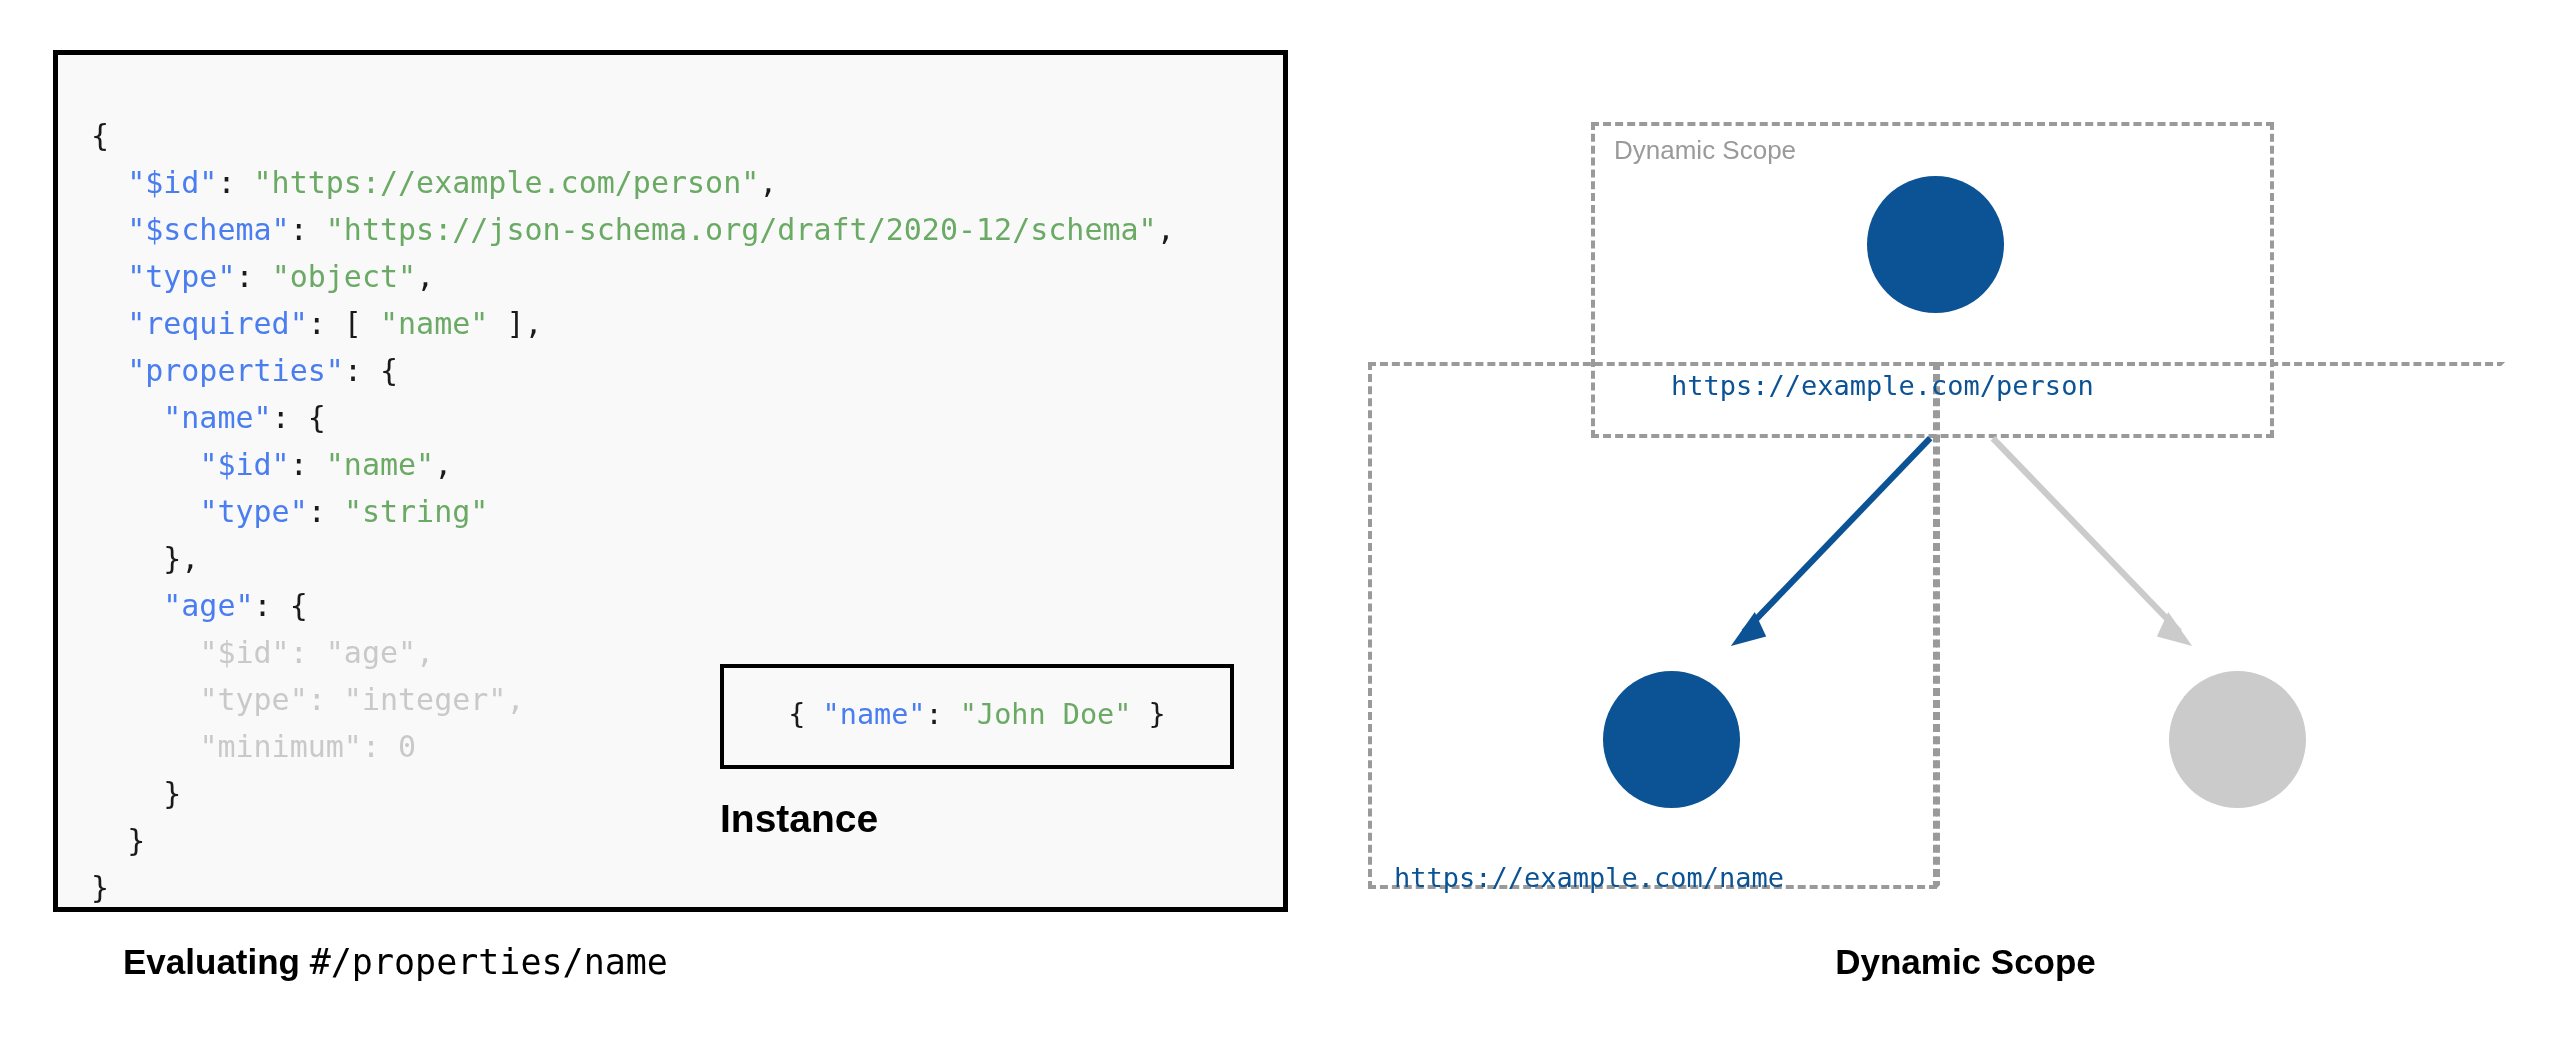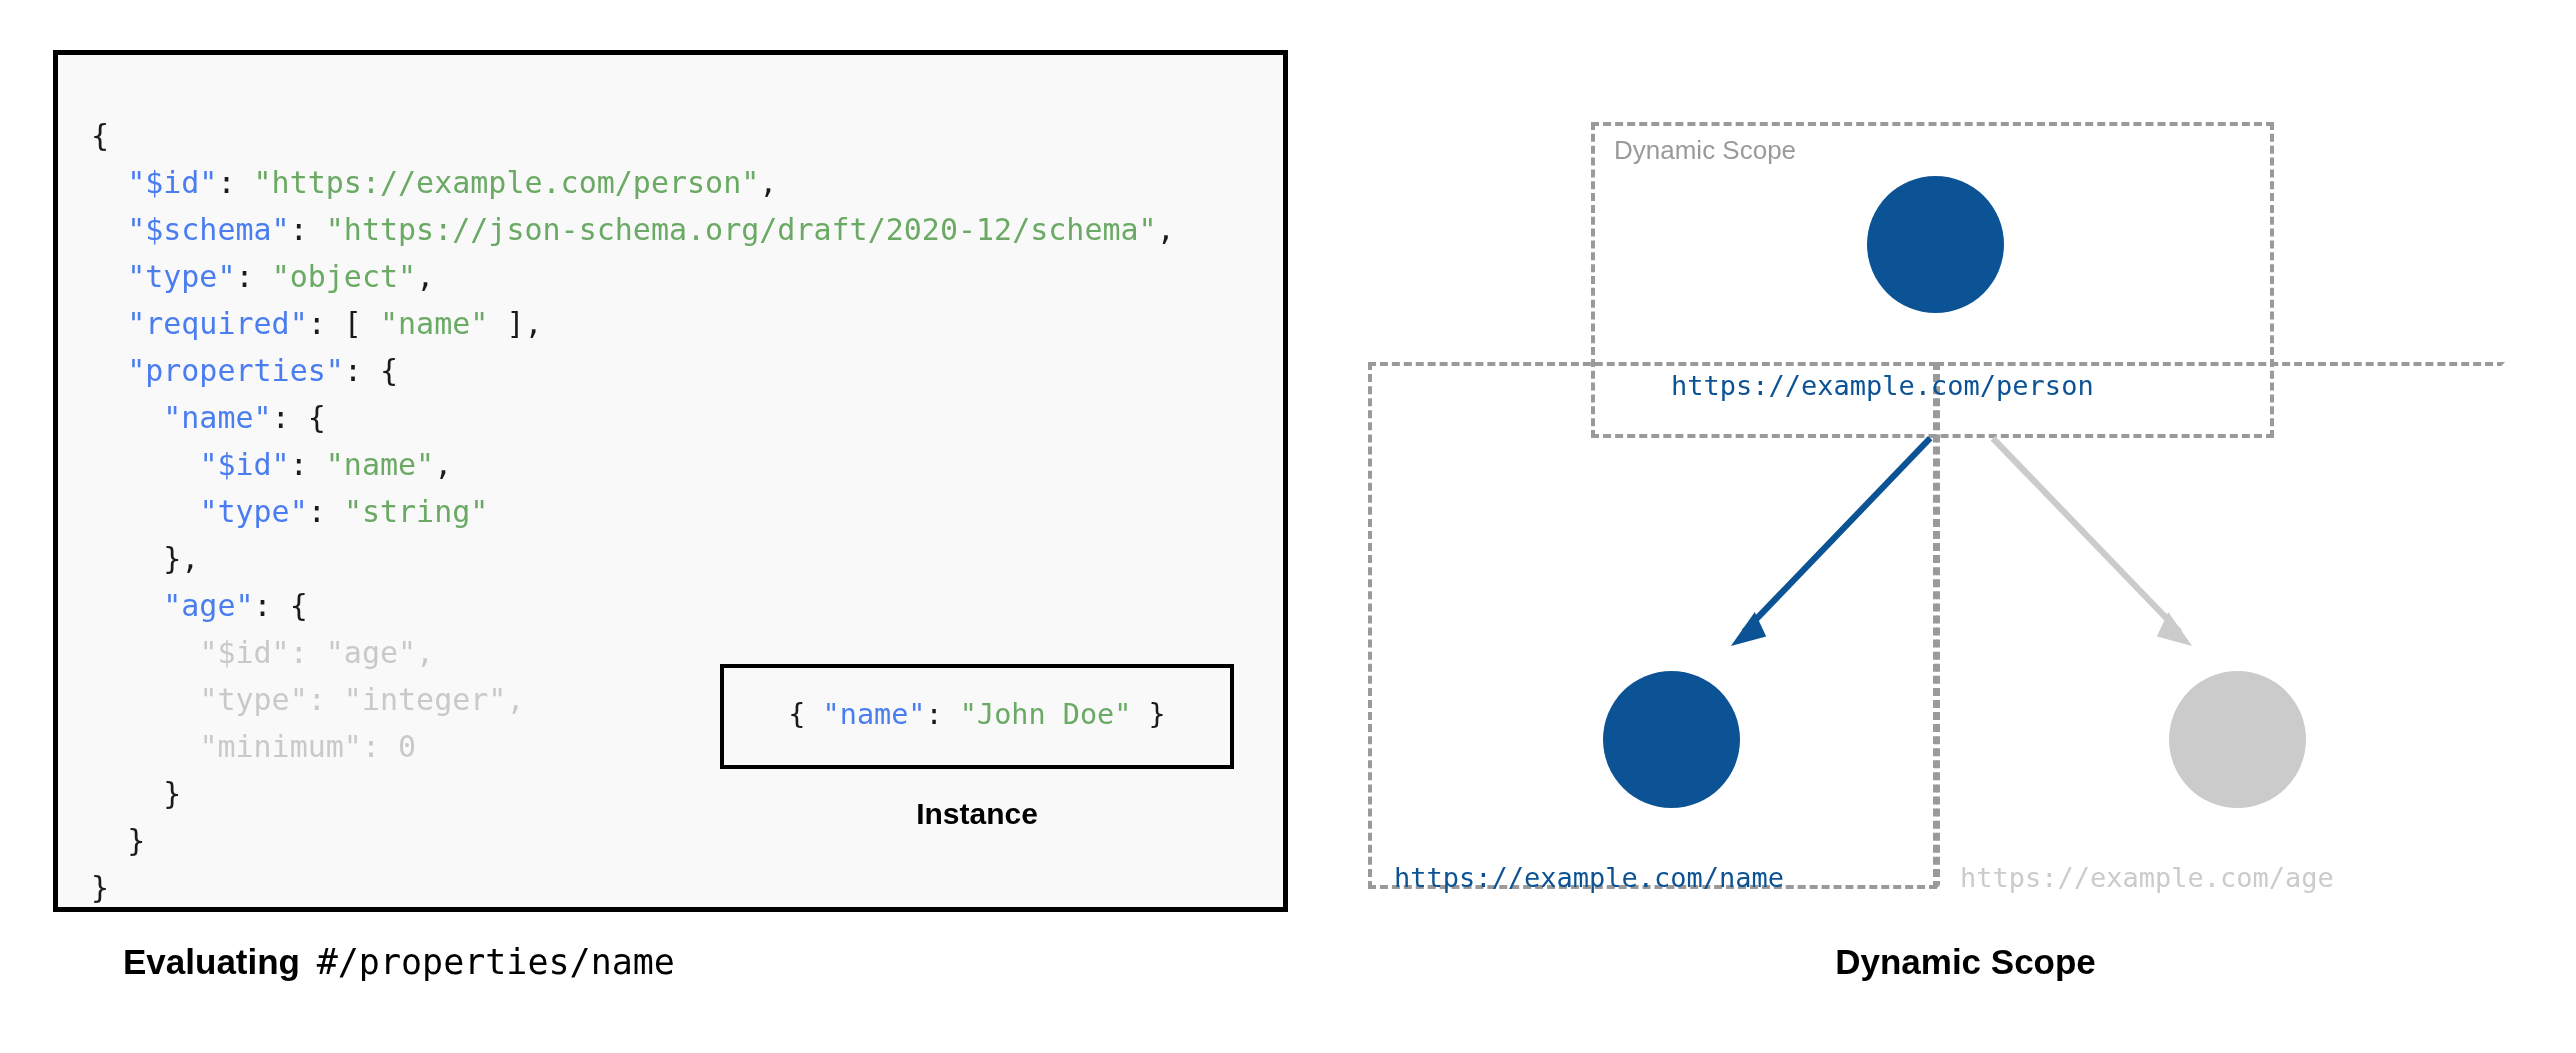--- a/index.html
+++ b/index.html
@@ -63,44 +63,42 @@
     font-size: 28.5px;
     line-height: 34px;
     white-space: pre;
     color: #1a1a1a;
   }
   #instance-caption {
     position: absolute;
     left: 720px;
     top: 797px;
     width: 514px;
-    text-align: center;
     font-family: "Liberation Sans", sans-serif;
     font-weight: bold;
-    font-size: 30px;
+    font-size: 39px;
     color: #000000;
   }
 
   
   #left-caption {
     position: absolute;
     left: 123px;
     top: 942px;
     font-size: 35px;
     color: #000000;
     white-space: pre;
   }
   #left-caption .cap-bold {
     font-family: Liberation Sans, sans-serif;
     font-weight: bold;
   }
   #left-caption .cap-mono {
     font-family: "DejaVu Sans Mono", "Liberation Mono", monospace;
     font-weight: normal;
-    margin-left: 7px;
   }
 
   
   #scope-diagram {
     position: absolute;
     left: 1355px;
     top: 85px;
     width: 1221px;
     height: 826px;
   }
@@ -216,17 +214,16 @@
       <polygon points="1470,985 1408,968 1428,925" fill="#cbcbcb"></polygon>
     </g>
   </svg>
 
   <div class="node node-blue" id="node-person"></div>
   <div class="node node-blue" id="node-name"></div>
   <div class="node node-grey" id="node-age"></div>
 
   <div class="node-label label-blue" id="label-name">https://example.com/name</div>
   <div class="node-label label-blue" id="label-person">https://example.com/person</div>
-  <div class="node-label label-grey" id="label-age">https://example.com/age</div>
 </div>
 
 <div id="right-caption">Dynamic Scope</div>
 
 
 </body></html>

